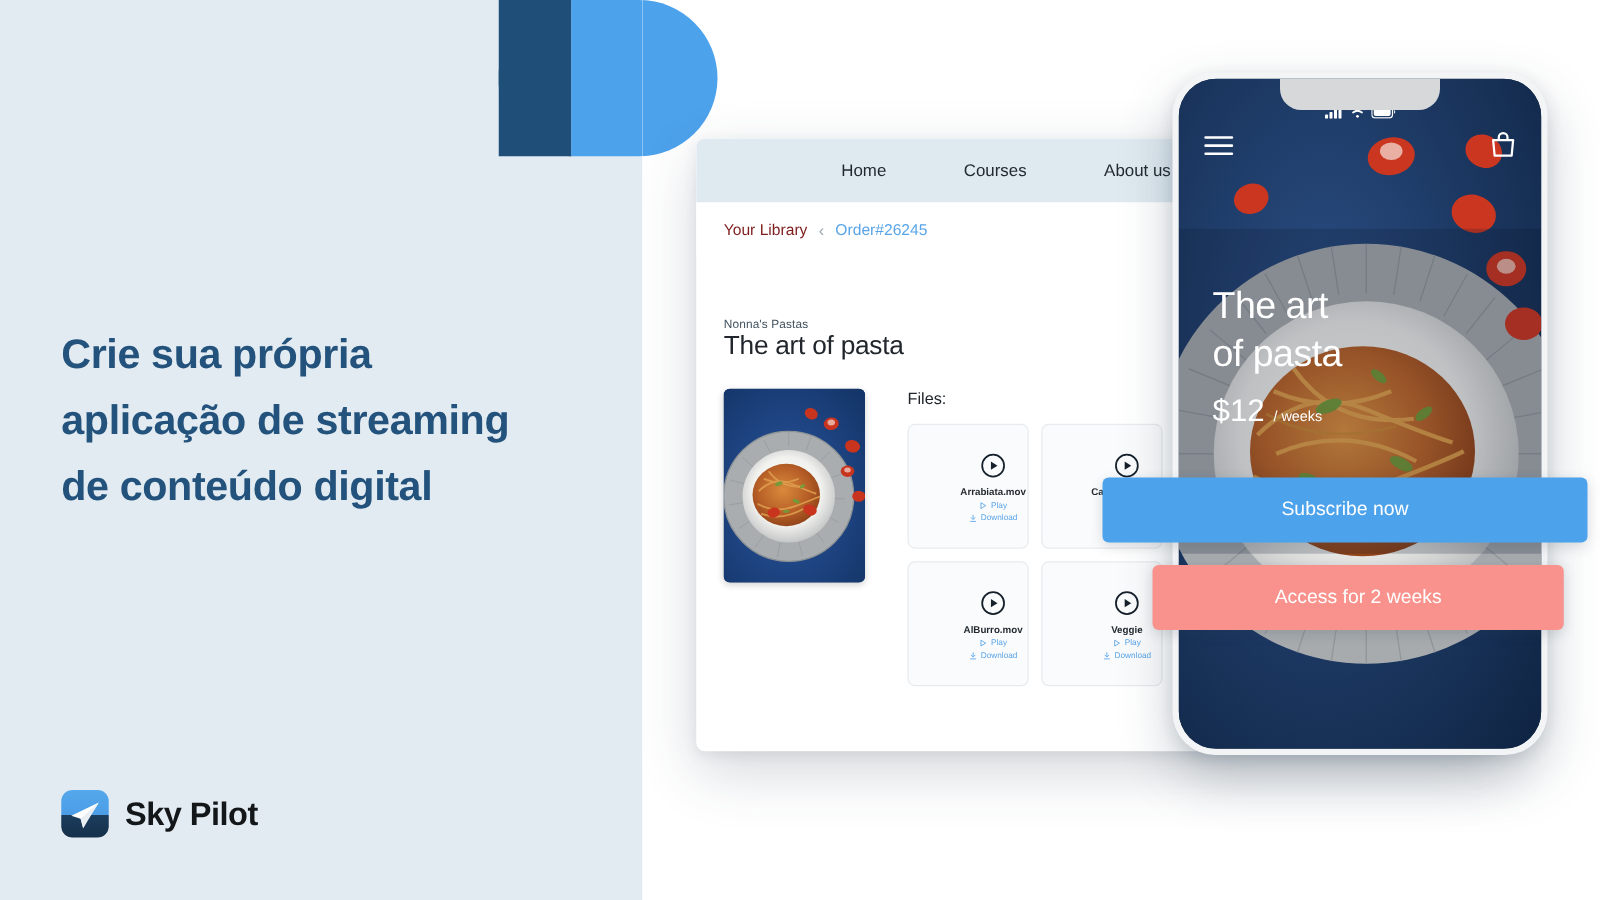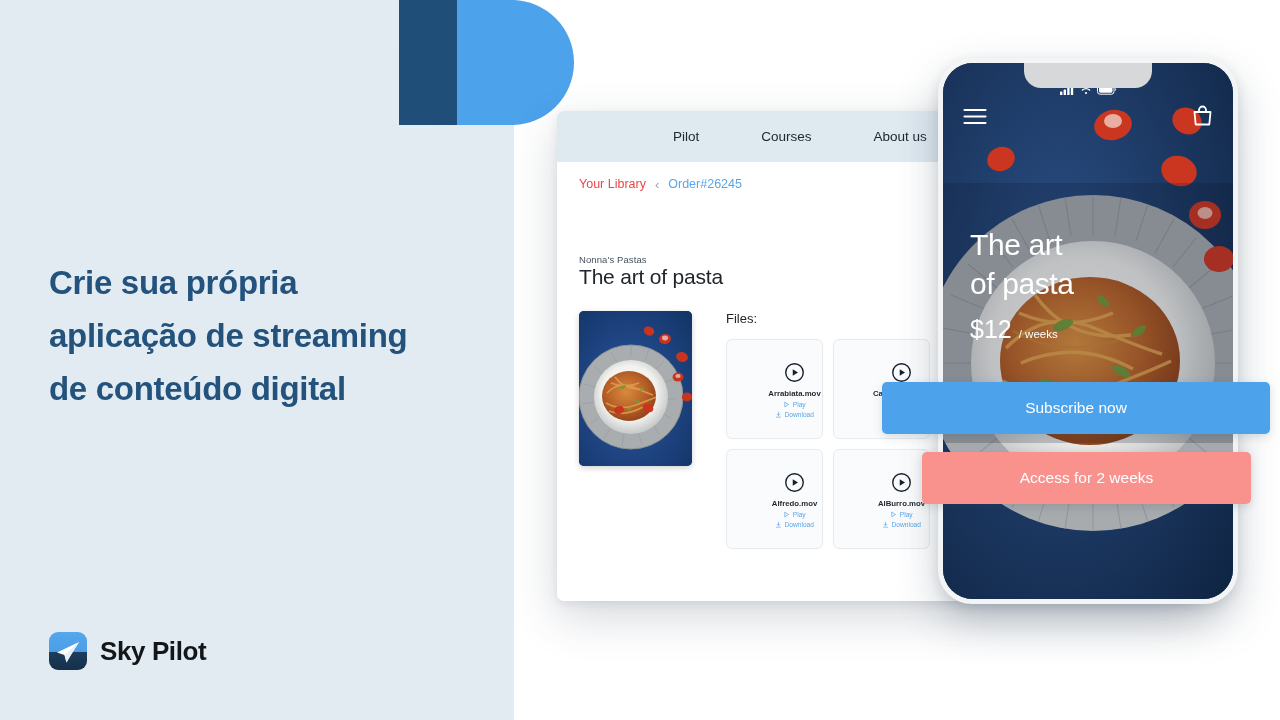--- a/index.html
+++ b/index.html
@@ -52,21 +52,21 @@
   }
   #browser-nav{
     height:51px; background:#dfe9f0; display:flex; align-items:center;
     padding-left:85px; gap:0;
   }
   .nav-item{ font-size:13.5px; color:#222a31; padding:0 31px; white-space:nowrap; }
   #breadcrumb{
     height:44px; display:flex; align-items:center; gap:9px; padding-left:22px;
     background:#fff; font-size:12.5px;
   }
-  #crumb-root{ color:#ef4444; }
+  #crumb-root{ color:#7f1d1d; }
   #crumb-chevron{ color:#9aa6b0; font-size:13px; }
   #crumb-current{ color:#5aa5e8; }
 
   #browser-body{ padding:48px 0 0 22px; position:relative; }
   #kicker{ font-size:9.5px; color:#42525f; letter-spacing:.1px; }
   #browser-title{ font-size:21px; color:#20262c; margin-top:0; letter-spacing:-0.2px; }
 
   #content-row{ display:flex; gap:34px; margin-top:22px; }
 
   
@@ -161,21 +161,21 @@
     <div id="logo-text">Sky Pilot</div>
   </div>
 </div>
 
 <div id="right-stage">
   <div id="deco-circle-light-right"></div>
 
   <div id="browser-window" style="left:43px; top:111px;">
 
     <div id="browser-nav">
-      <div class="nav-item">Pilot</div>
+      <div class="nav-item">Home</div>
       <div class="nav-item">Courses</div>
       <div class="nav-item">About us</div>
       <div class="nav-item">Books</div>
     </div>
 
     <div id="breadcrumb">
       <span id="crumb-root">Your Library</span>
       <span id="crumb-chevron">‹</span>
       <span id="crumb-current">Order#26245</span>
     </div>
@@ -312,39 +312,20 @@
                 <span>Play</span>
               </div>
               <div class="file-action">
                 <svg width="7" height="7" viewBox="0 0 24 24" fill="none" stroke="#5aa5e8" stroke-width="2.4">
                     <path d="M12 3 V15 M6 10 L12 16 L18 10 M4 21 H20"></path>
                   </svg>
                 <span>Download</span>
               </div>
             </div>
 
-            <div class="file-card">
-              <svg class="file-icon" viewBox="0 0 24 24" fill="none" stroke="#15202b" stroke-width="1.6">
-                  <circle cx="12" cy="12" r="10"></circle>
-                  <path d="M10 8.2 L16 12 L10 15.8 Z" fill="#15202b" stroke="none"></path>
-                </svg>
-              <div class="file-name">Alfredo.mov</div>
-              <div class="file-action">
-                <svg width="7" height="7" viewBox="0 0 24 24">
-                    <path d="M6 4 L19 12 L6 20 Z" fill="none" stroke="#5aa5e8" stroke-width="2.4"></path>
-                  </svg>
-                <span>Play</span>
-              </div>
-              <div class="file-action">
-                <svg width="7" height="7" viewBox="0 0 24 24" fill="none" stroke="#5aa5e8" stroke-width="2.4">
-                    <path d="M12 3 V15 M6 10 L12 16 L18 10 M4 21 H20"></path>
-                  </svg>
-                <span>Download</span>
-              </div>
-            </div>
 
             <div class="file-card">
               <svg class="file-icon" viewBox="0 0 24 24" fill="none" stroke="#15202b" stroke-width="1.6">
                   <circle cx="12" cy="12" r="10"></circle>
                   <path d="M10 8.2 L16 12 L10 15.8 Z" fill="#15202b" stroke="none"></path>
                 </svg>
               <div class="file-name">AlBurro.mov</div>
               <div class="file-action">
                 <svg width="7" height="7" viewBox="0 0 24 24">
                     <path d="M6 4 L19 12 L6 20 Z" fill="none" stroke="#5aa5e8" stroke-width="2.4"></path>

